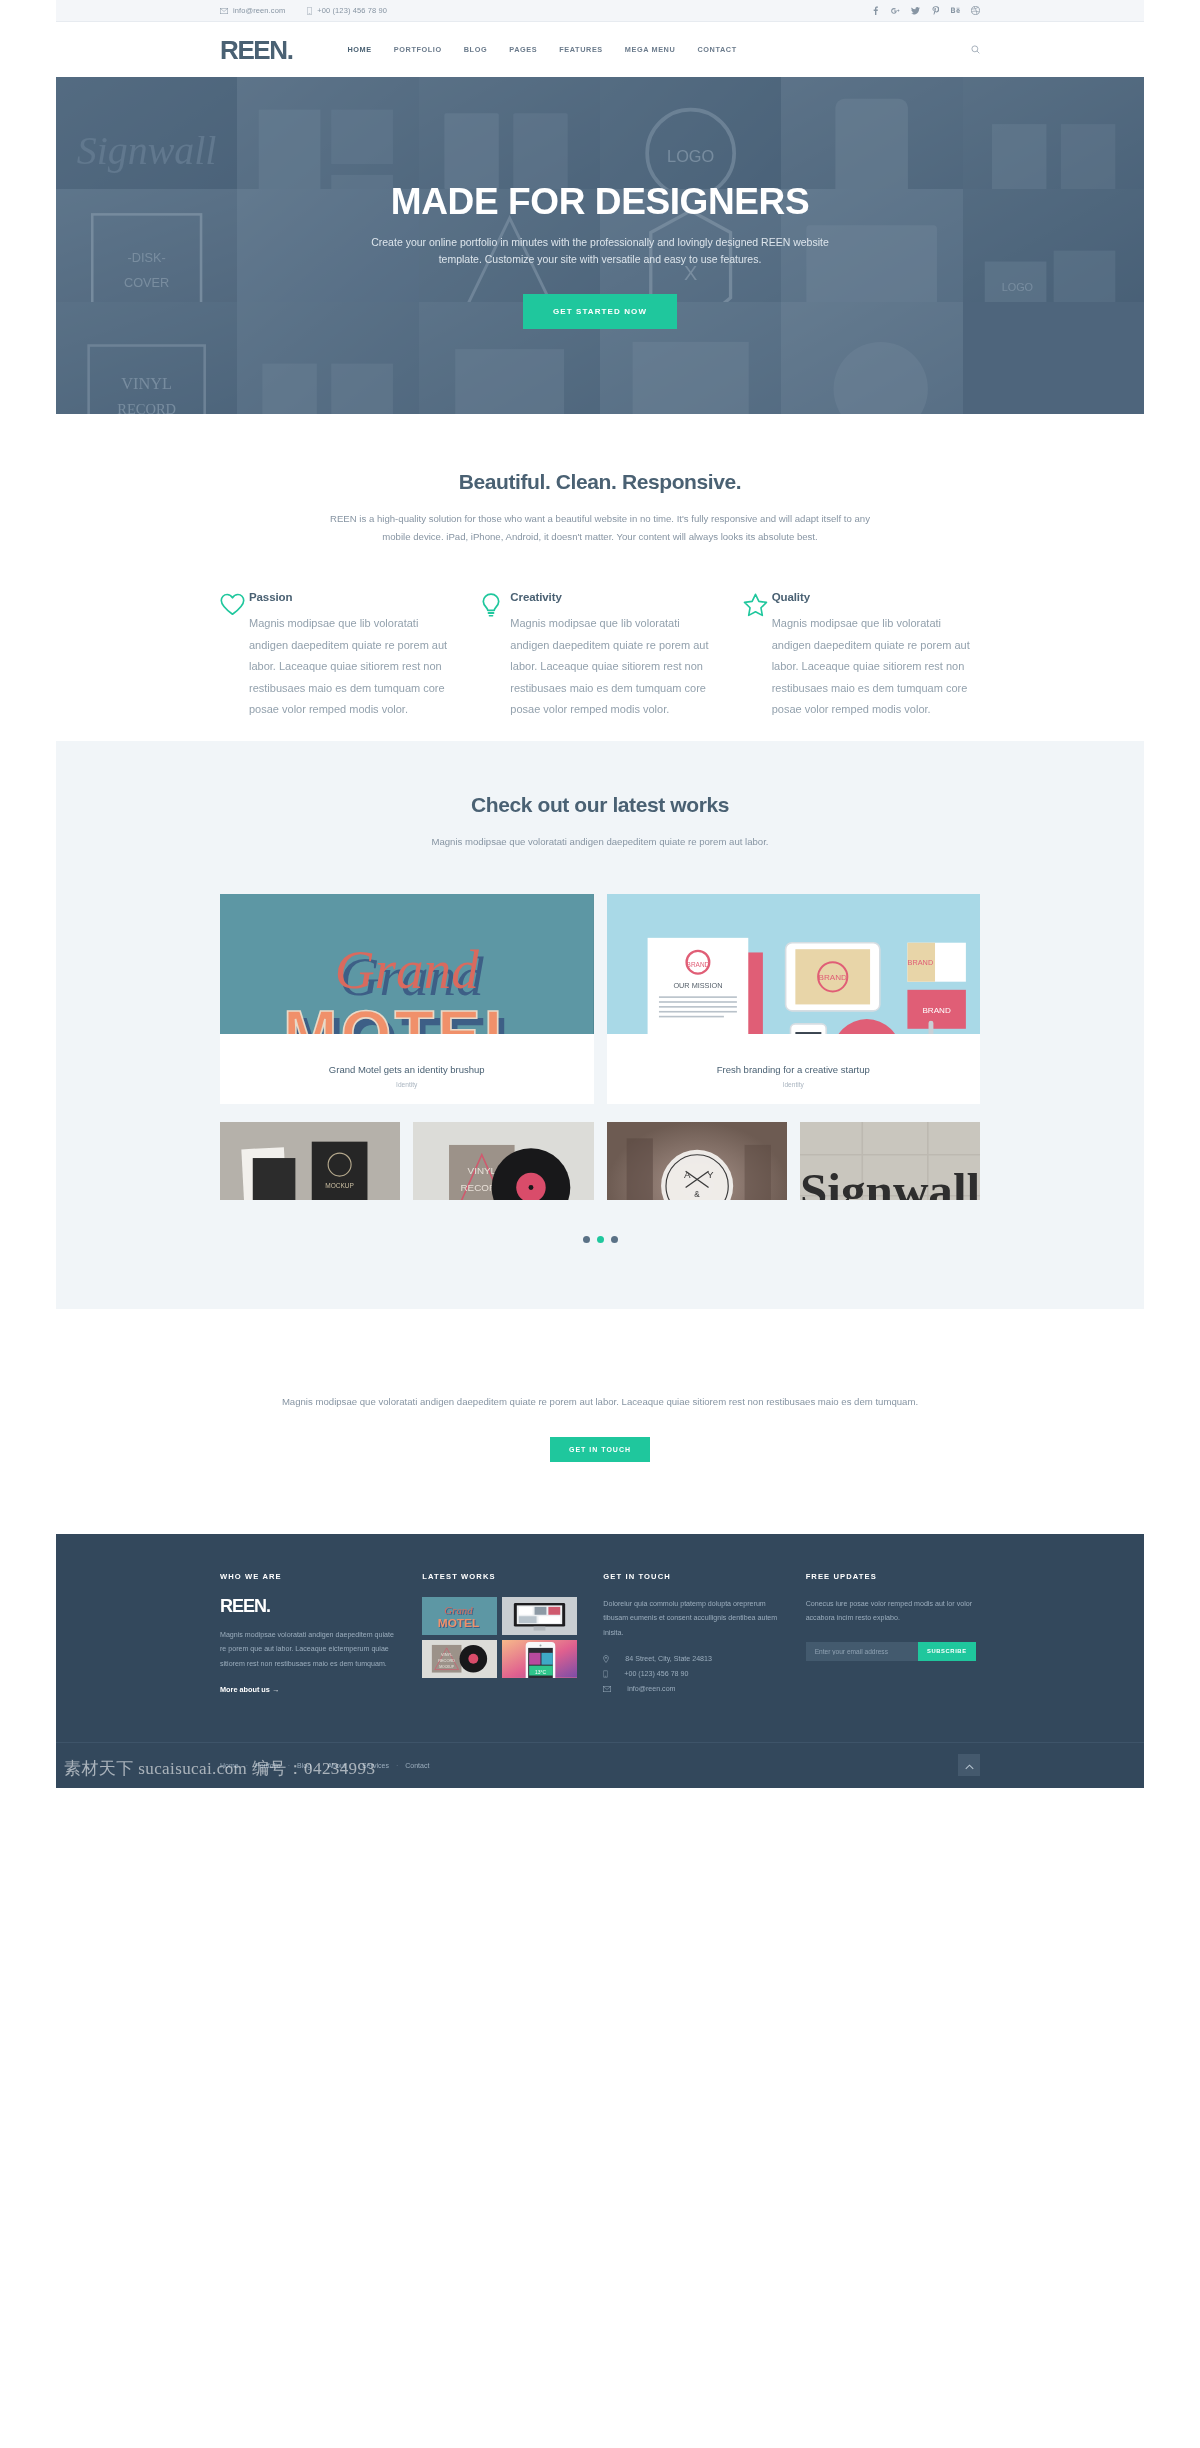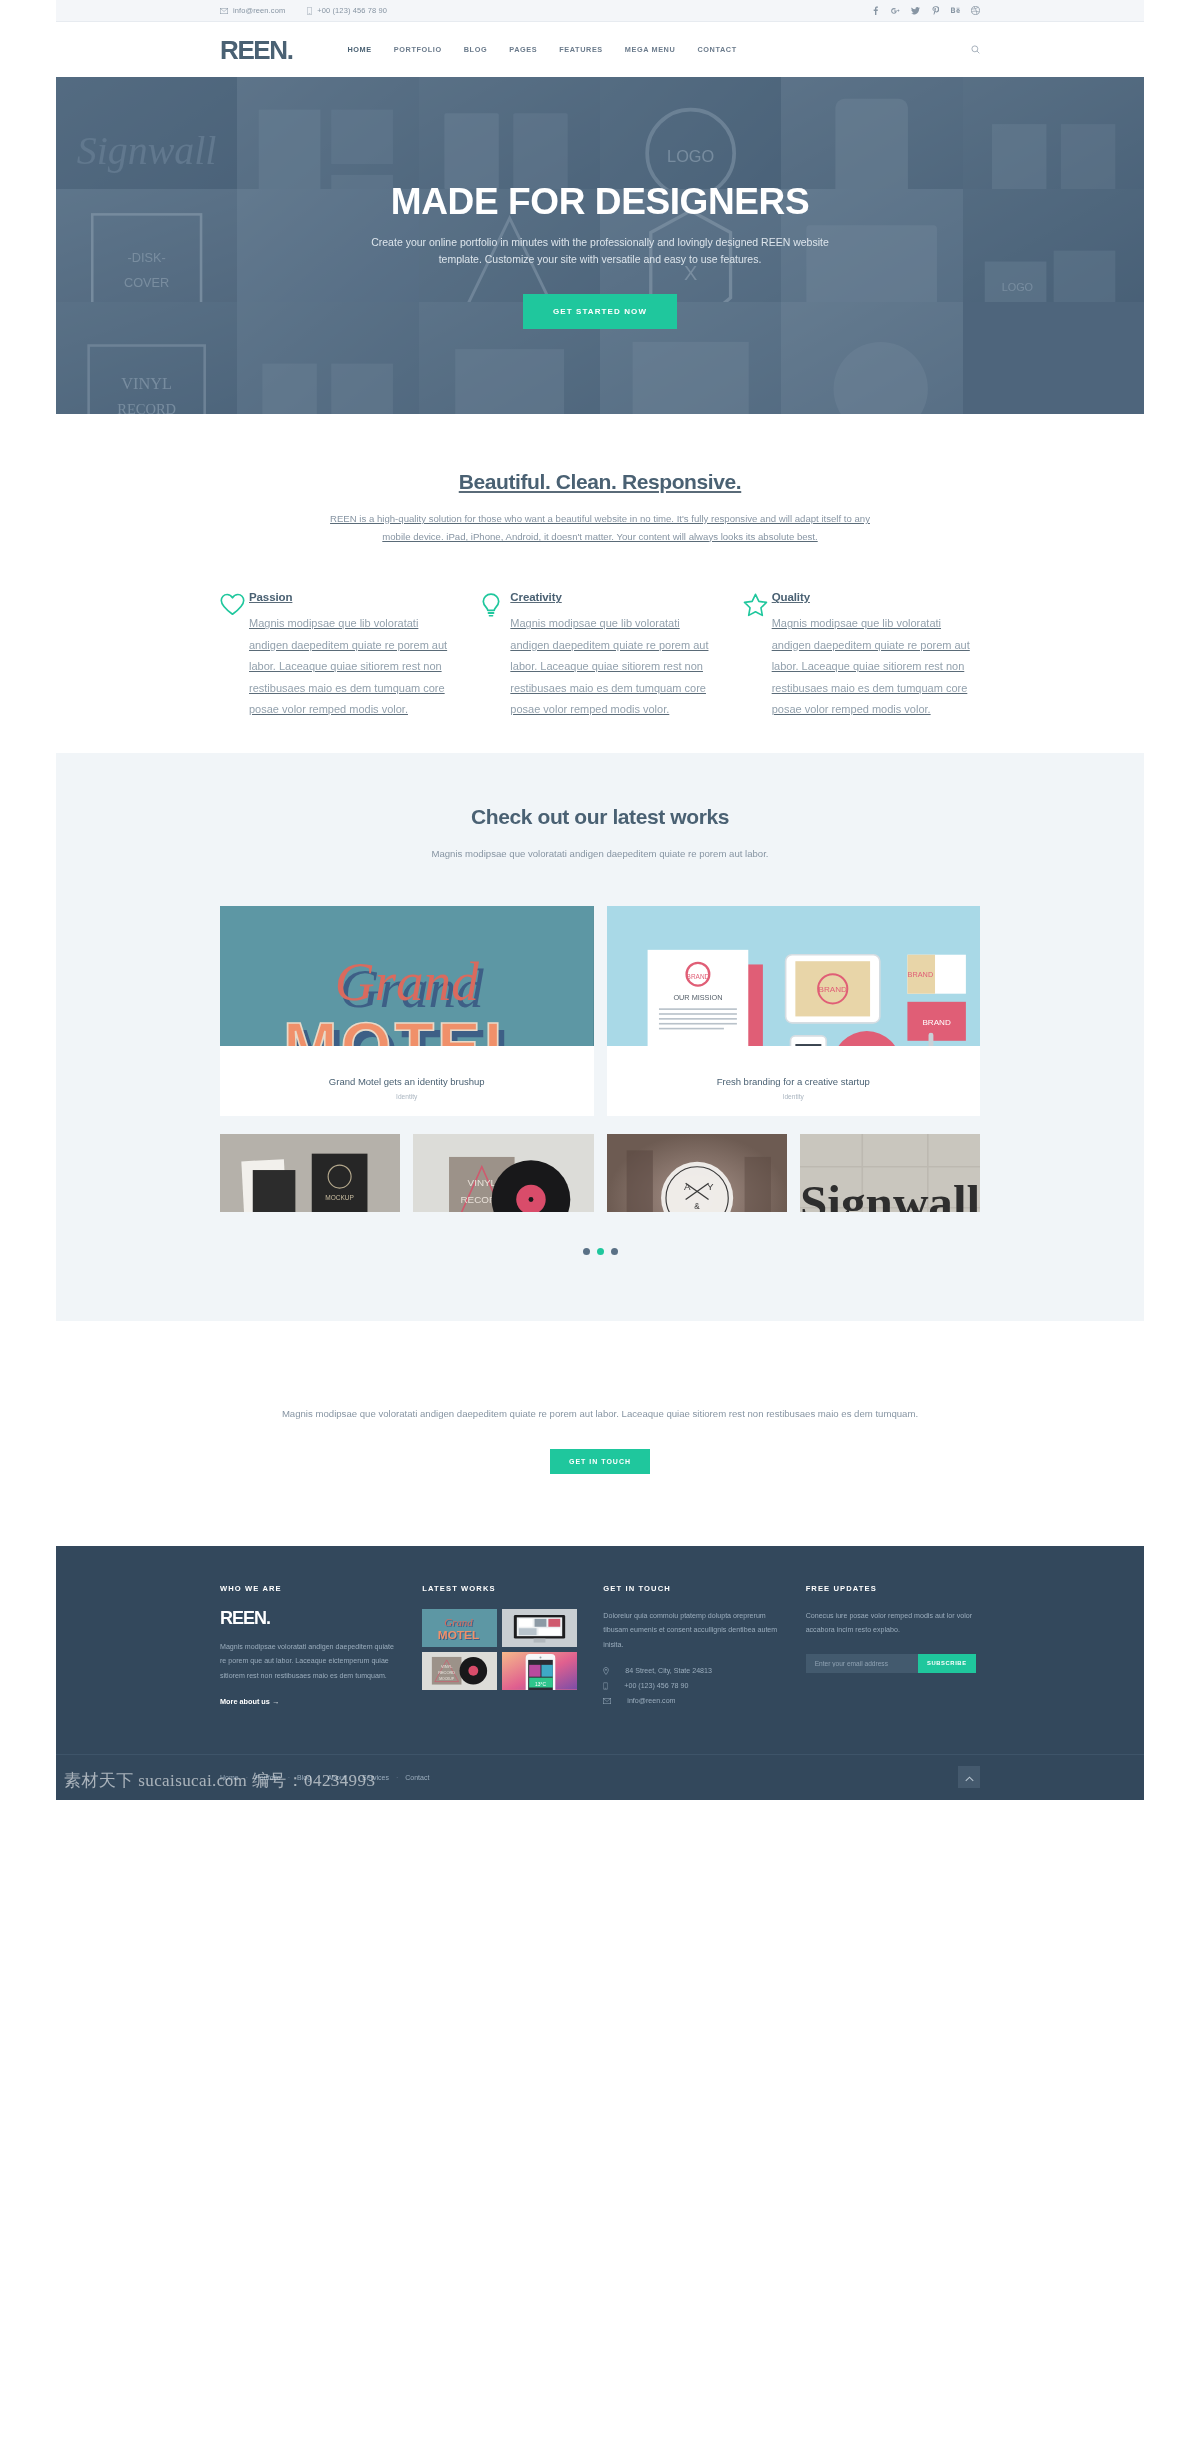--- a/index.html
+++ b/index.html
@@ -93,21 +93,21 @@
     background: #1fc79d;
     color: #fff;
     font-size: 8px; font-weight: bold; letter-spacing: 1.1px;
     padding: 13px 30px;
     text-transform: uppercase;
     border: none; cursor: pointer;
     font-family: "Liberation Sans", sans-serif;
   }
 
   
-  .sec-intro { background: #fff; padding: 56px 0 32px; text-decoration: underline; }
+  .sec-intro { background: #fff; padding: 56px 0 20px; }
   .sec-title {
     font-size: 21px; color: #4a6173; font-weight: bold;
     text-align: center; letter-spacing: -.4px;
   }
   .sec-sub {
     text-align: center; font-size: 9.6px; color: #8795a3;
     line-height: 1.85; margin-top: 16px;
   }
   .features {
     display: flex; gap: 24px; margin-top: 46px;

